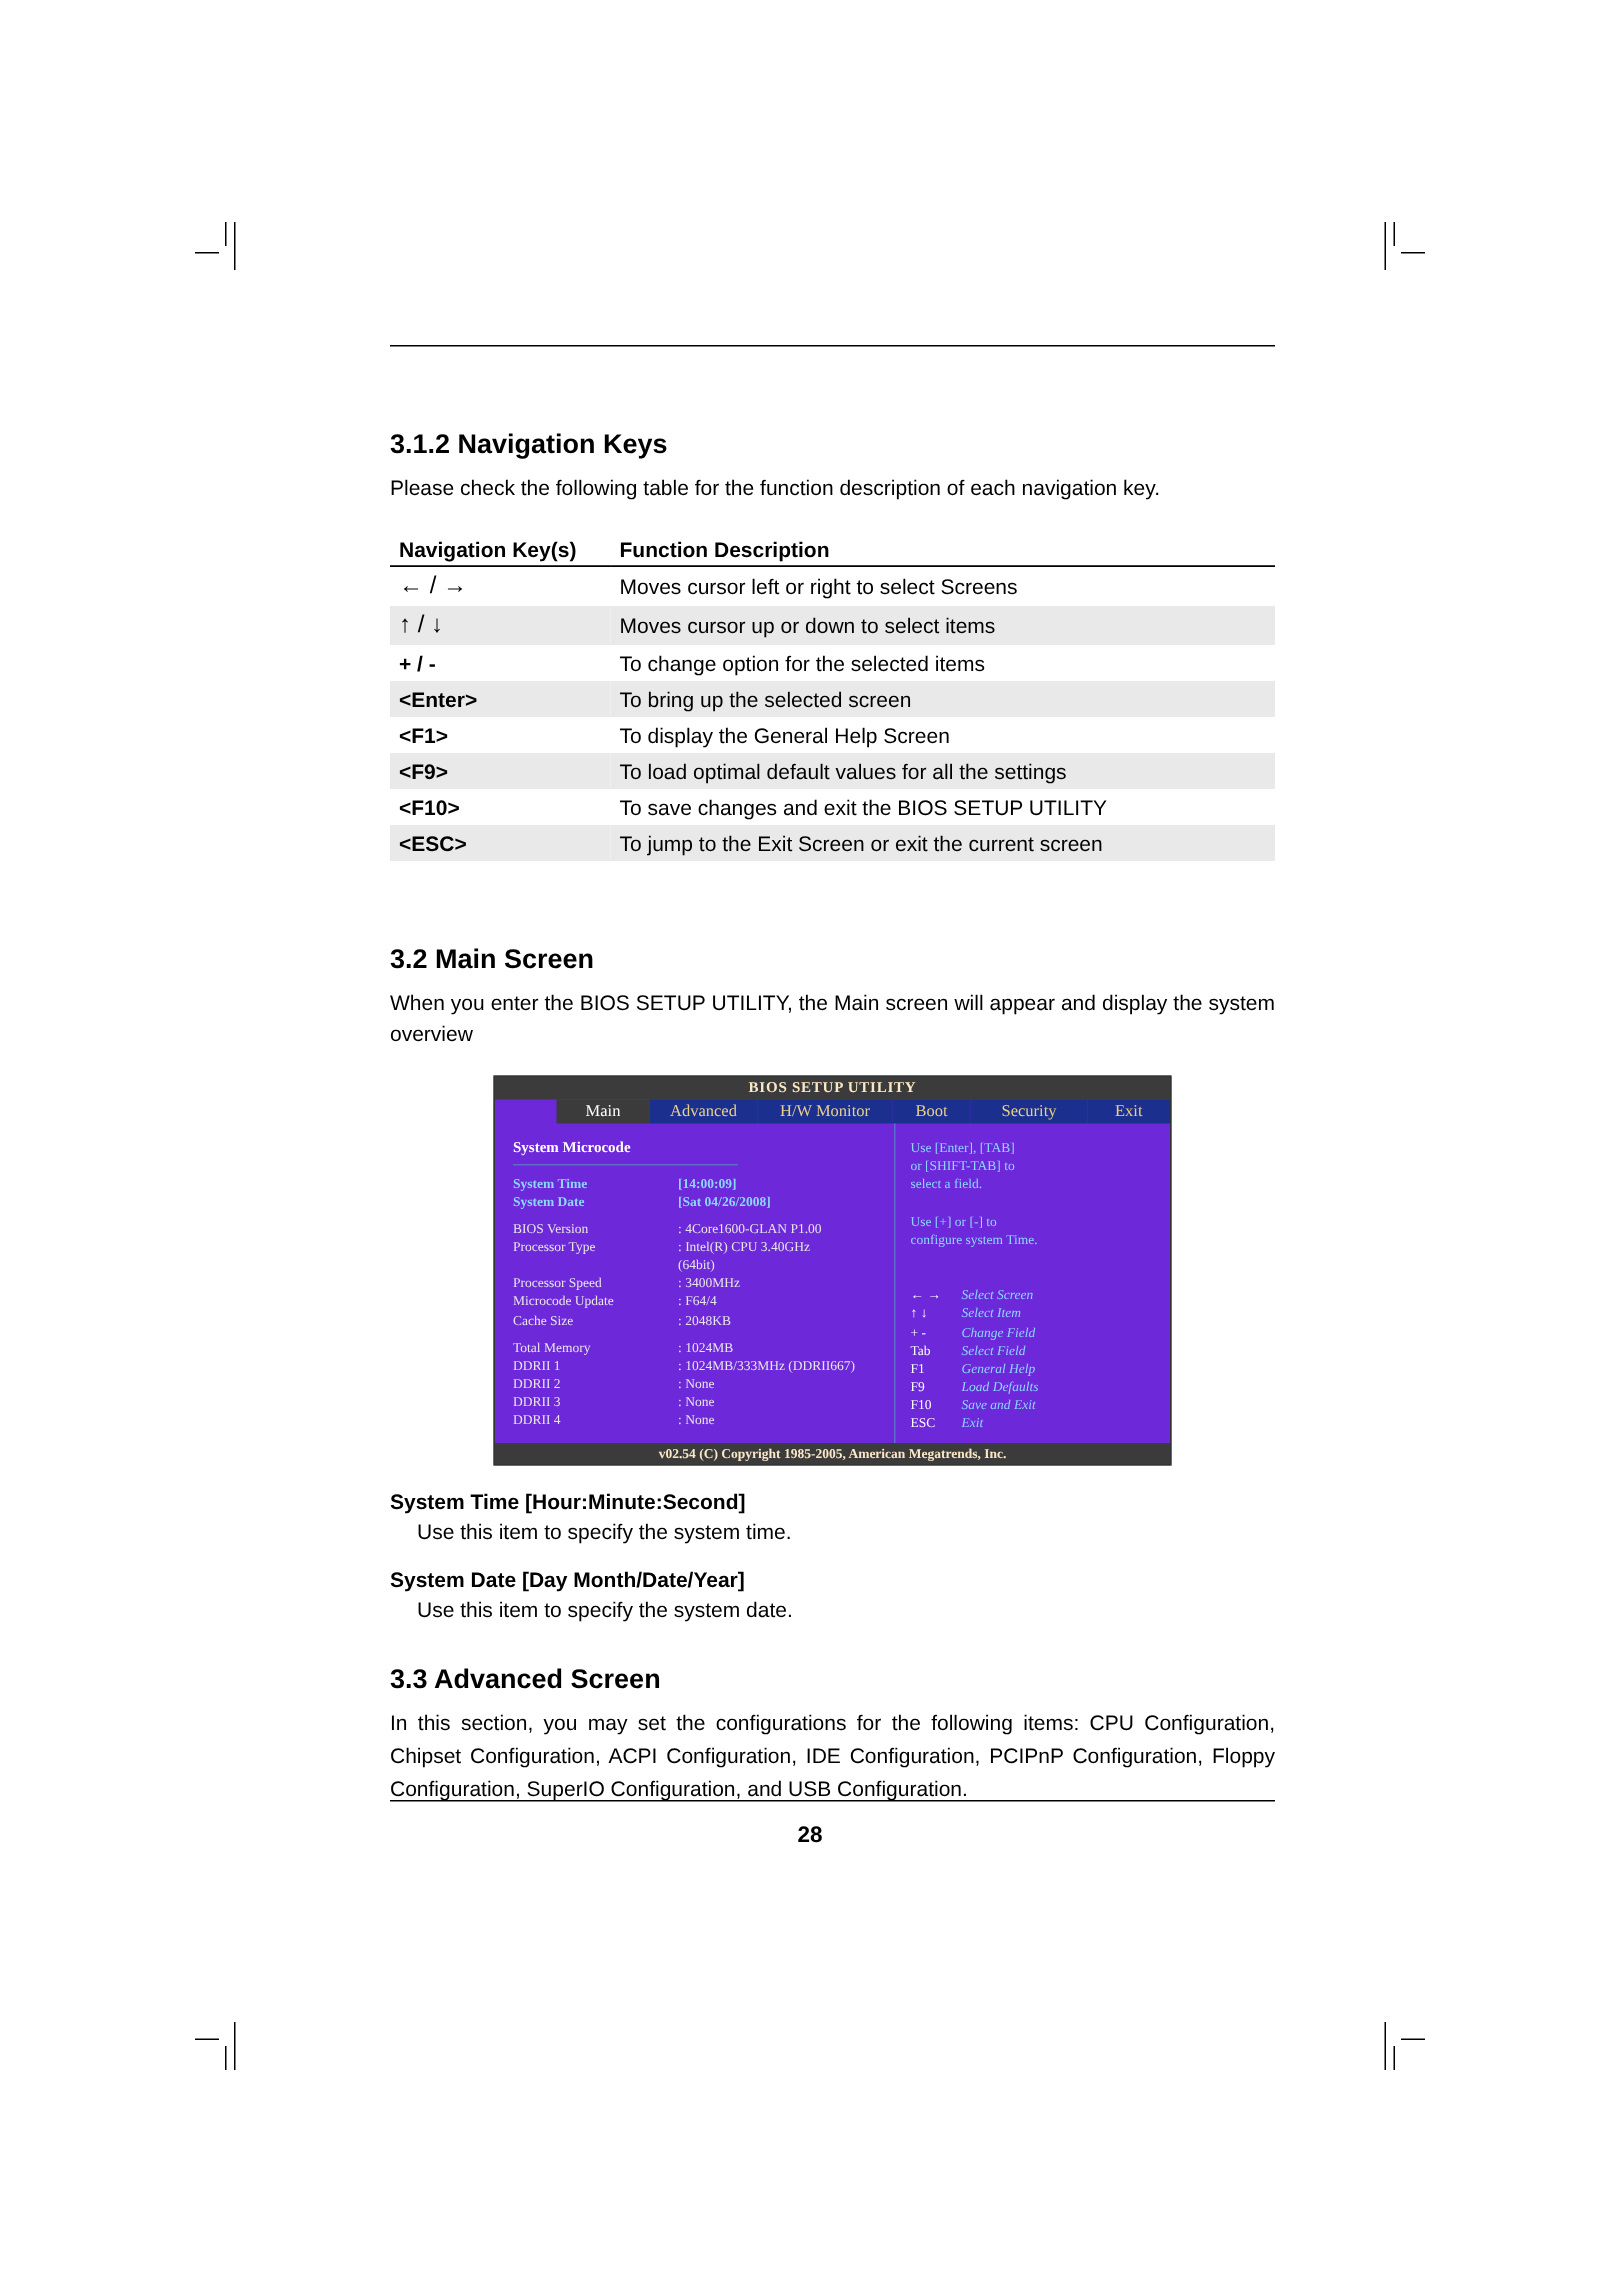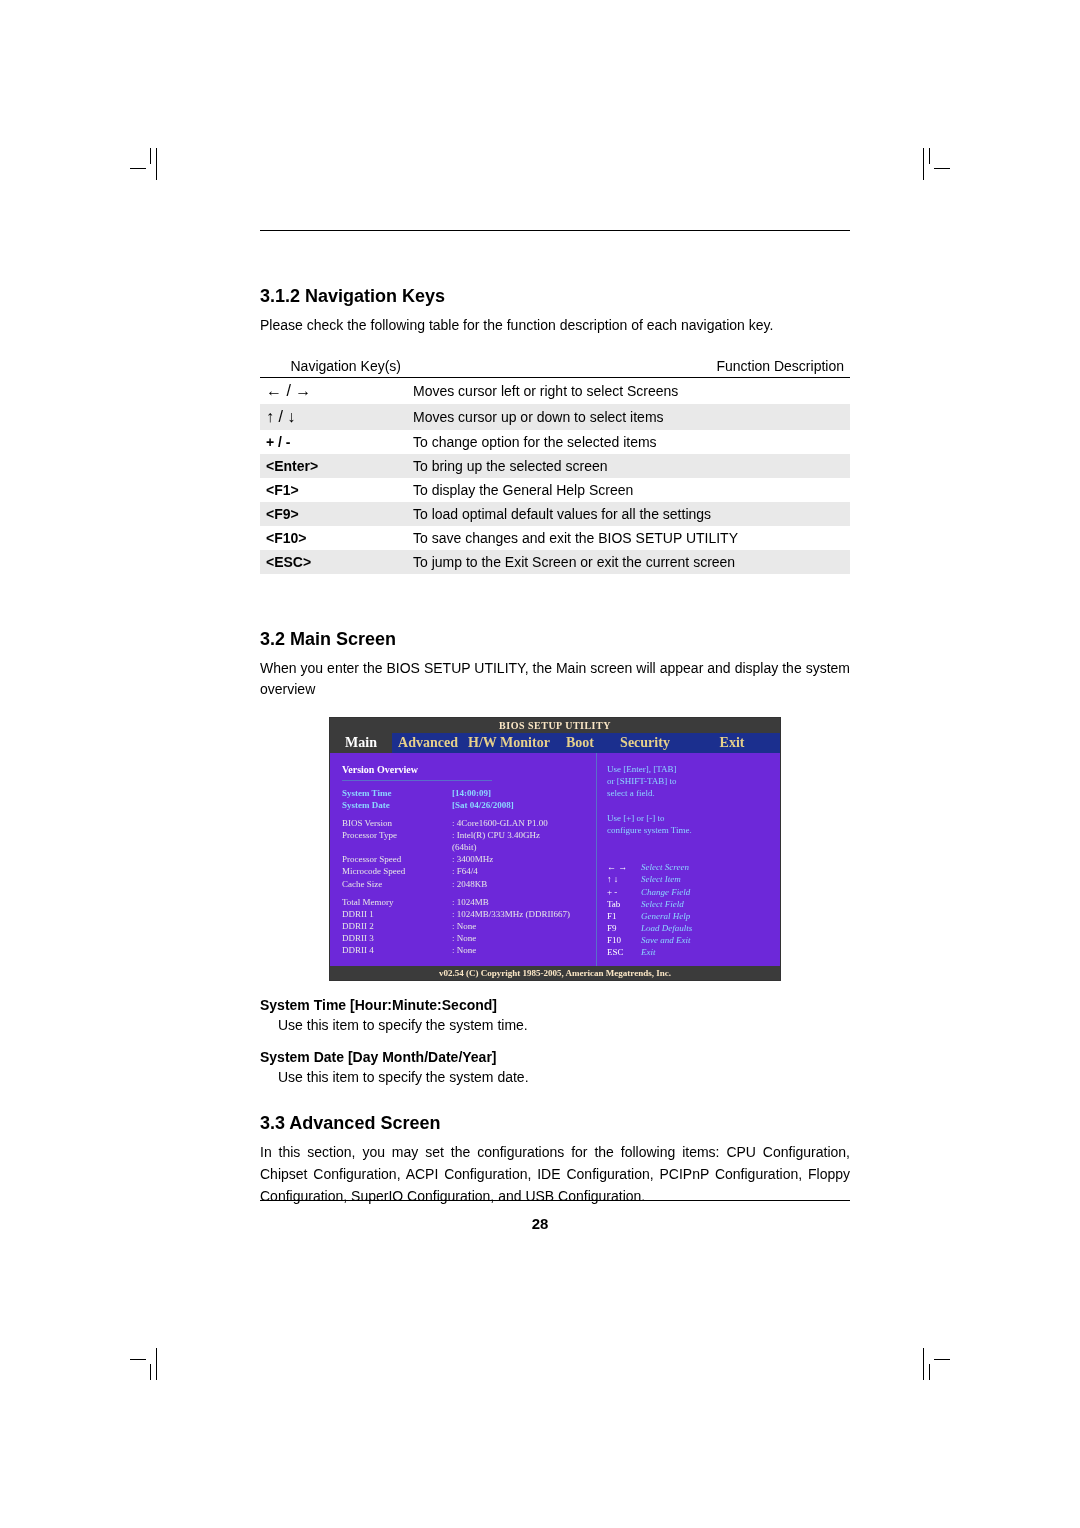--- a/index.html
+++ b/index.html
@@ -36,22 +36,22 @@
     line-height: 1.55;
     text-align: justify;
   }
   table.nav {
     width: 100%;
     border-collapse: collapse;
     font-size: 14px;
     margin-top: 18px;
   }
   table.nav thead th {
-    text-align: right;
-    font-weight: normal;
+    text-align: left;
+    font-weight: bold;
     padding: 3px 6px;
     border-bottom: 1.5px solid #000;
     margin-left: 24px;
   }
   table.nav tbody tr:nth-child(even) td { background: #e9e9e9; }
   table.nav tbody td { padding: 4px 6px; vertical-align: middle; }
   table.nav td.key { font-weight: bold; width: 135px; }
   .arrow-icon { font-weight: normal; font-size: 16px; }
   .sub-heading {
     font-weight: bold;
@@ -76,22 +76,23 @@
     background: #3b3b3b;
     color: #fbe7c6;
     text-align: center;
     font-weight: bold;
     font-size: 10px;
     letter-spacing: 0.5px;
     padding: 2px 0;
   }
   .bios-tabs {
     display: flex;
-    font-weight: bold;
-    font-size: 14px;
+    font-weight: normal;
+    font-size: 11px;
+    margin-left: 41px;
   }
   .bios-tabs div {
     padding: 2px 0;
     text-align: center;
   }
   .tab-main { background: #3b3b3b; color: #ffffff; width: 62px; }
   .tab-other { background: #1b2f8e; color: #e6d08a; }
   .tab-adv { width: 72px; }
   .tab-hw  { width: 90px; }
   .tab-boot{ width: 52px; }
@@ -232,21 +233,21 @@
     <div class="bios-tabs">
       <div class="tab-main">Main</div>
       <div class="tab-other tab-adv">Advanced</div>
       <div class="tab-other tab-hw">H/W Monitor</div>
       <div class="tab-other tab-boot">Boot</div>
       <div class="tab-other tab-sec">Security</div>
       <div class="tab-other tab-exit">Exit</div>
     </div>
     <div class="bios-body">
       <div class="bios-left">
-        <div class="ov">Version Overview</div>
+        <div class="ov">System Microcode</div>
         <div class="divline"></div>
         <div id="bios-sel">
             <div class="row sel">
               <div class="lbl">System Time</div>
               <div class="val">[14:00:09]</div>
             </div>
             <div class="row sel">
               <div class="lbl">System Date</div>
               <div class="val">[Sat 04/26/2008]</div>
             </div>
@@ -263,21 +264,21 @@
             </div>
             <div class="row">
               <div class="lbl"></div>
               <div class="val">  (64bit)</div>
             </div>
             <div class="row">
               <div class="lbl">Processor Speed</div>
               <div class="val">: 3400MHz</div>
             </div>
             <div class="row">
-              <div class="lbl">Microcode Speed</div>
+              <div class="lbl">Microcode Update</div>
               <div class="val">: F64/4</div>
             </div>
             <div class="row">
               <div class="lbl">Cache Size</div>
               <div class="val">: 2048KB</div>
             </div>
           </div>
         <div style="height:6px;"></div>
         <div id="bios-mem">
             <div class="row">

